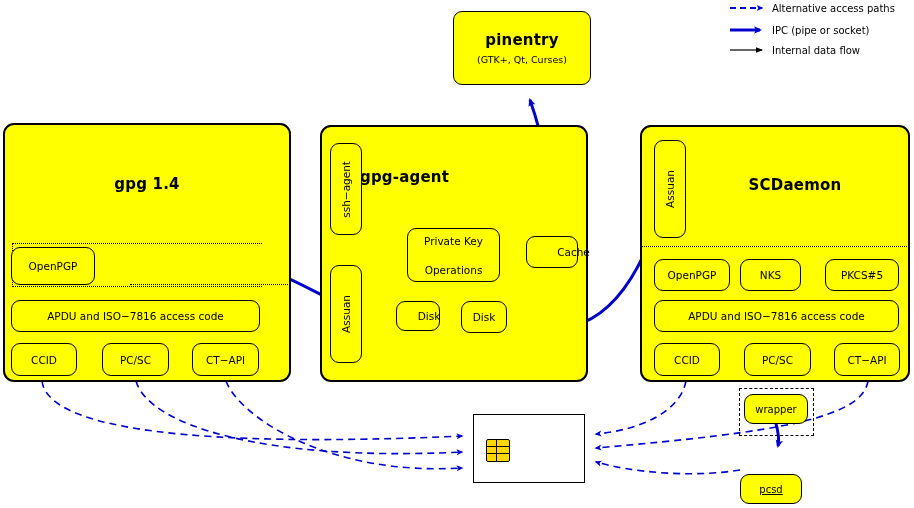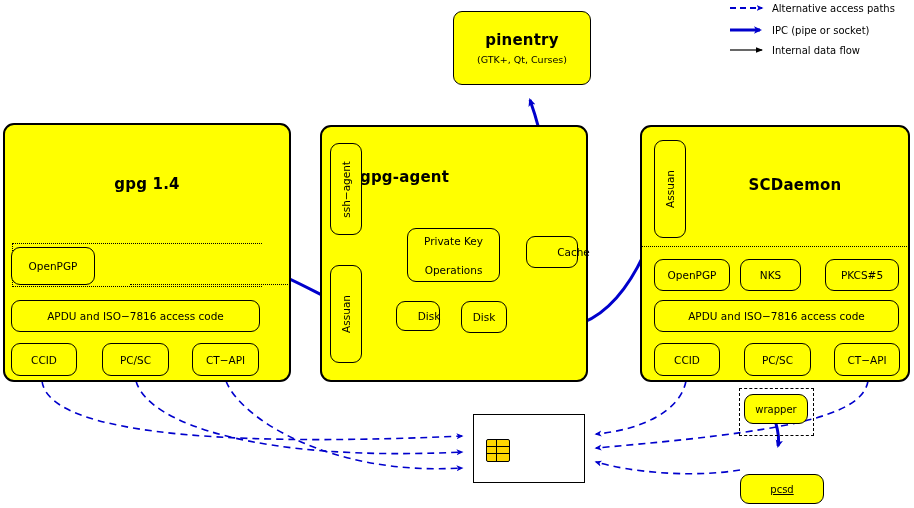--- a/index.html
+++ b/index.html
@@ -162,21 +162,21 @@
 
   <div class="node rounded boxtext" style="left:654px;top:300px;width:245px;height:32px;">APDU and ISO−7816 access code</div>
 
   <div class="node rounded boxtext" style="left:654px;top:343px;width:66px;height:33px;">CCID</div>
   <div class="node rounded boxtext" style="left:744px;top:343px;width:67px;height:33px;">PC/SC</div>
   <div class="node rounded boxtext" style="left:834px;top:343px;width:66px;height:33px;">CT−API</div>
 
   <div class="dashwrap" style="left:739px;top:388px;width:75px;height:48px;"></div>
   <div class="node rounded smalltext" style="left:744px;top:394px;width:64px;height:30px;">wrapper</div>
 
-  <div class="node rounded smalltext" style="left:740px;top:474px;width:84px;height:30px;text-decoration:underline;">pcsd</div>
+  <div class="node rounded smalltext" style="left:740px;top:474px;width:62px;height:30px;text-decoration:underline;">pcsd</div>
 
   <div class="node card" style="left:473px;top:414px;width:112px;height:69px;display:block;">
     <div class="chip" style="left:12px;top:24px;width:22px;height:21px;">
       <div class="chipline" style="left:9px;top:0;width:1.4px;height:21px;"></div>
       <div class="chipline" style="left:0;top:6px;width:9px;height:1.4px;"></div>
       <div class="chipline" style="left:0;top:13px;width:9px;height:1.4px;"></div>
       <div class="chipline" style="left:10px;top:6px;width:12px;height:1.4px;"></div>
       <div class="chipline" style="left:10px;top:13px;width:12px;height:1.4px;"></div>
     </div>
   </div>

